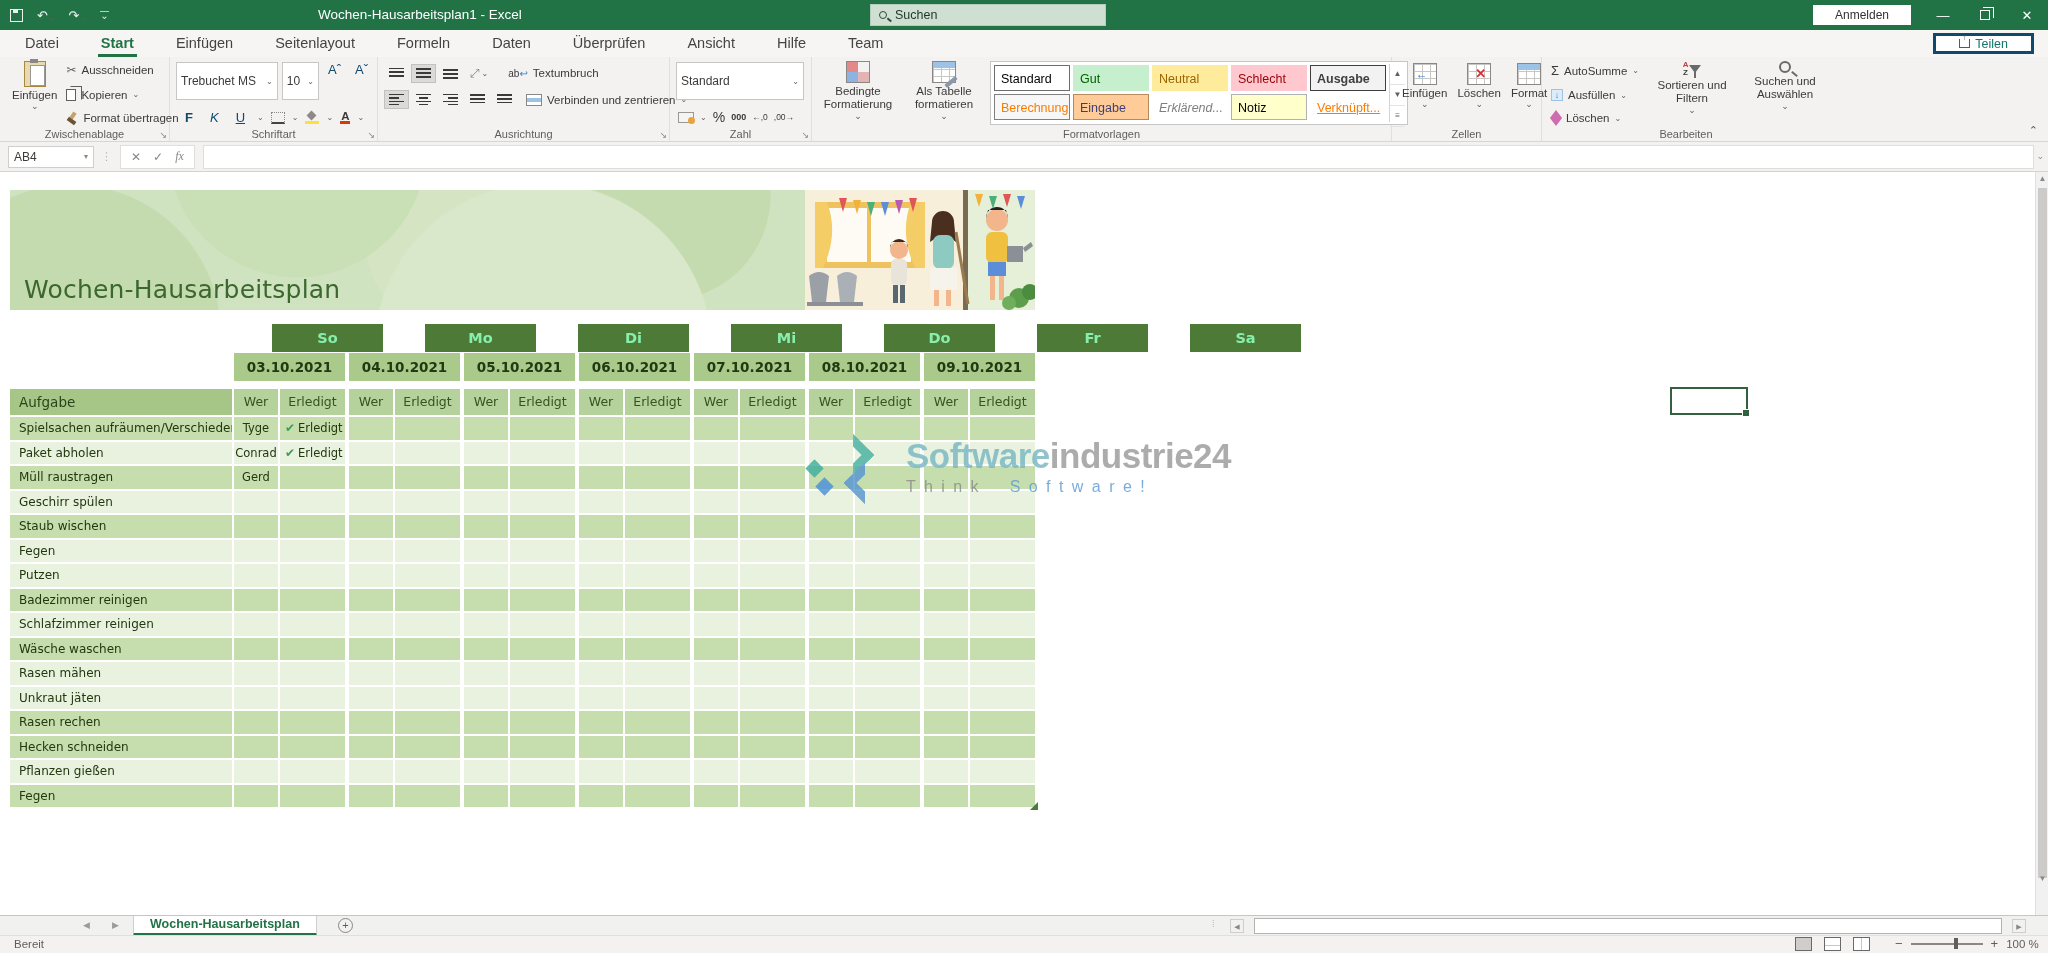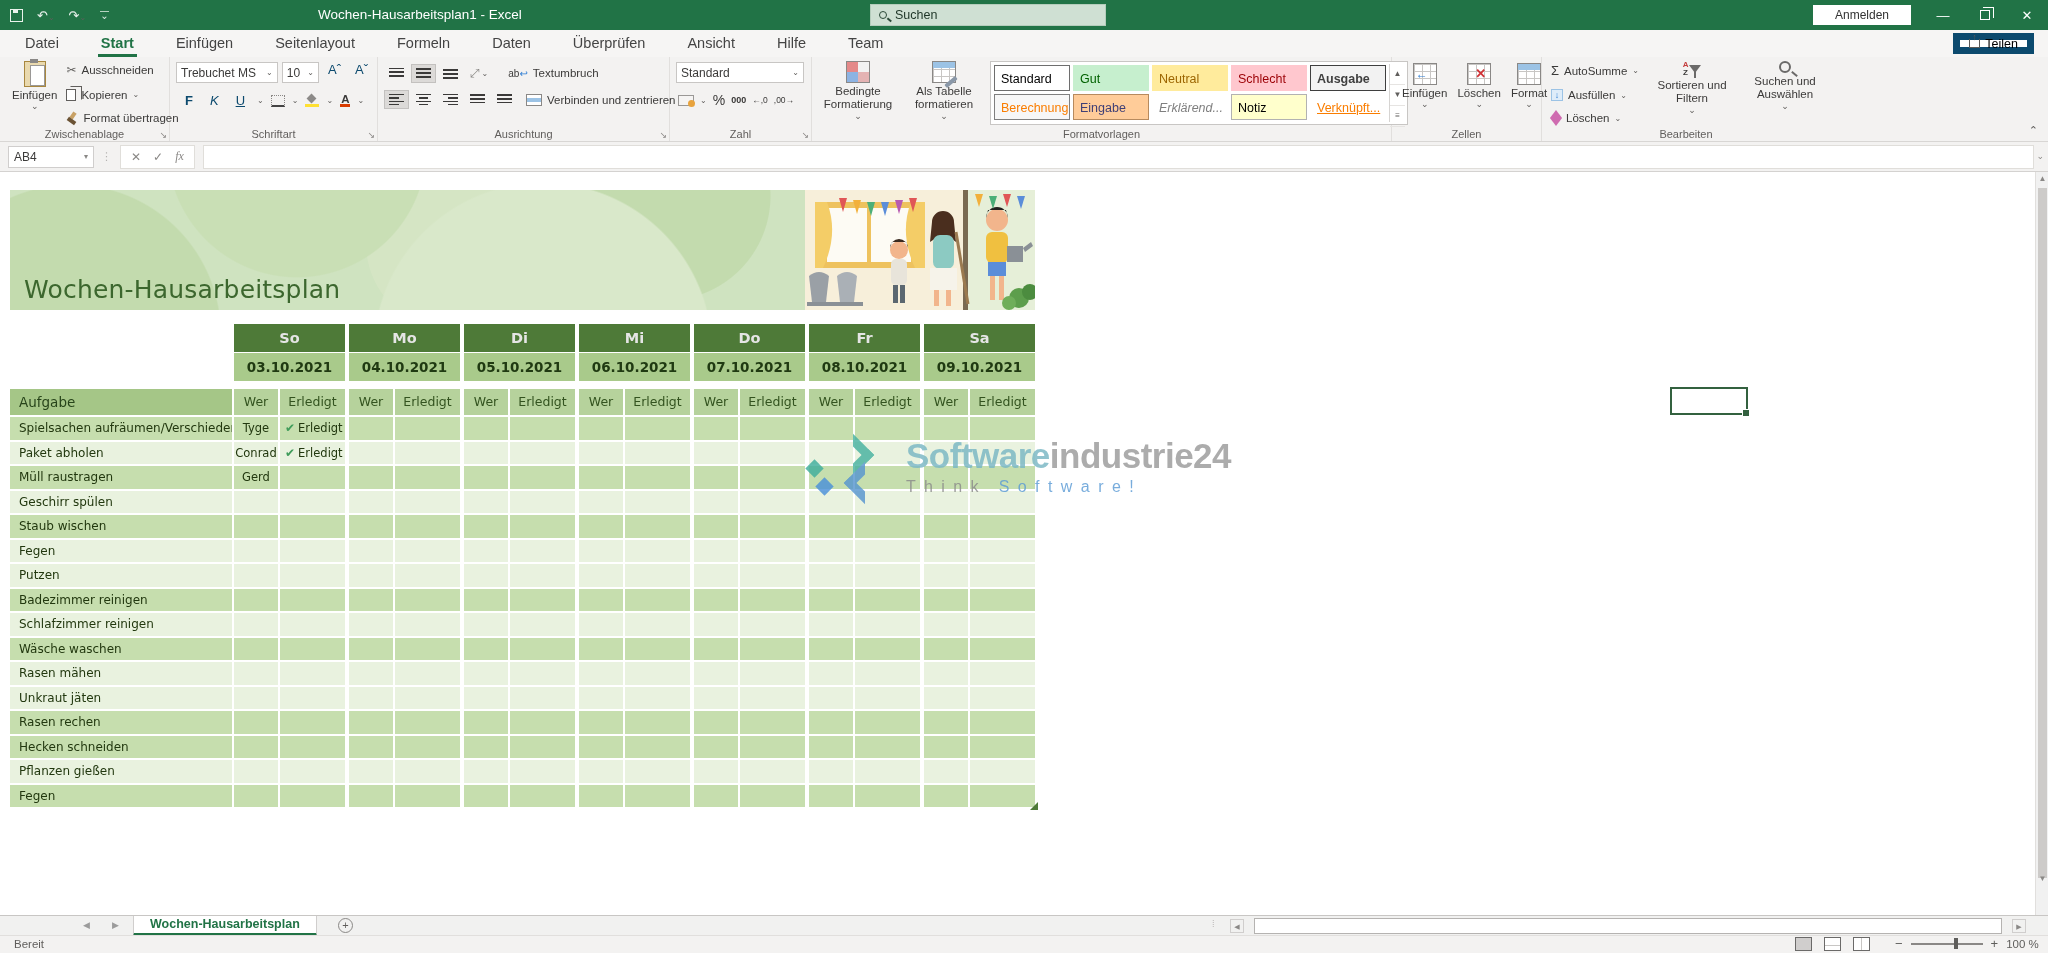--- a/index.html
+++ b/index.html
@@ -26,21 +26,21 @@
   .ic-ribopt { width:13px; height:11px; border:1.3px solid #fff; position:relative; }
   .ic-ribopt::after{ content:"▴"; position:absolute; left:2.5px; top:-2px; font-size:8px; color:#fff; }
   .ic-restore { width:10px; height:10px; border:1.3px solid #fff; position:relative; }
   .ic-restore::after { content:""; position:absolute; left:2px; top:-4px; width:10px; height:10px; border:1.3px solid #fff; border-left:none; border-bottom:none; }
 
   
   .menubar { position:absolute; left:0; top:30px; width:2048px; height:27px; background:#f6f5f4; display:flex; align-items:center; padding-left:10px; gap:12px; }
   .mtab { font-size:14.5px; color:#444; padding:0 15px; height:27px; line-height:26px; position:relative; white-space:nowrap; }
   .mtab.active { color:#217346; font-weight:bold; }
   .mtab.active::after { content:""; position:absolute; left:12px; right:12px; bottom:0; height:3px; background:#217346; }
-  .share-btn { position:absolute; right:14px; top:3px; height:21px; display:flex; align-items:center; gap:5px; background:#fff; border:7px solid #0c4a6e; padding:0 9px; font-size:12.5px; color:#000000; }
+  .share-btn { position:absolute; right:14px; top:3px; height:21px; display:flex; align-items:center; gap:5px; background:#fff; border:3px solid #0c4a6e; padding:0 23px; font-size:12.5px; color:#0f766e; }
   .ic-share { width:11px; height:9px; border:1.2px solid #5b5a58; border-top:none; position:relative; }
   .ic-share::after { content:"↑"; position:absolute; left:2px; top:-7px; font-size:9px; color:#5b5a58; }
 
   
   .ribbon { position:absolute; left:0; top:57px; width:2048px; height:85px; background:#f3f2f1; border-bottom:1px solid #d8d6d4; display:flex; }
   .rgroup { position:relative; height:100%; border-right:1px solid #e1dfdd; padding:2px 4px 14px 6px; flex:0 0 auto; }
   .glabel { position:absolute; left:0; right:0; bottom:1px; text-align:center; font-size:11px; color:#605e5c; }
   .launcher { position:absolute; right:2px; bottom:1px; font-size:9px; color:#8a8886; }
   .rbody { display:flex; height:69px; }
   .bigbtn { display:flex; flex-direction:column; align-items:center; justify-content:flex-start; padding:2px 6px; gap:2px; font-size:11.5px; color:#3b3a39; text-align:center; }
@@ -52,21 +52,21 @@
   
   .ic-clip { width:22px; height:26px; border:1.6px solid #a8873f; background:#e9d9ae; position:relative; }
   .ic-clip::before { content:""; position:absolute; left:5px; top:-3px; width:8px; height:4px; background:#8a8886; }
   .ic-clip::after { content:""; position:absolute; left:5px; top:3px; width:13px; height:19px; background:#fff; border:1px solid #9a9896; }
   .ic-scissors { font-size:12px; color:#5b5a58; }
   .ic-copy { width:10px; height:12px; border:1.3px solid #605e5c; background:#fff; position:relative; }
   .ic-copy::after { content:""; position:absolute; left:2.5px; top:-4px; width:10px; height:12px; border:1.3px solid #605e5c; border-left-color:transparent; border-bottom-color:transparent; }
   .ic-brush { width:12px; height:12px; position:relative; }
   .ic-brush::before { content:""; position:absolute; left:5px; top:0; width:4px; height:7px; background:#c8a165; transform:rotate(35deg); }
   .ic-brush::after { content:""; position:absolute; left:1px; top:7px; width:9px; height:4px; background:#6b5335; transform:rotate(35deg); }
-  .combo { background:#fff; border:1px solid #c8c6c4; font-size:12px; color:#3b3a39; display:flex; align-items:center; justify-content:space-between; padding:1px 4px; height:21px; }
+  .combo { background:#fff; border:1px solid #c8c6c4; font-size:12px; color:#3b3a39; display:flex; align-items:center; justify-content:space-between; padding:18px 4px; height:21px; }
   .fbtn { font-size:13px; color:#0c4a6e; padding:0 5px; }
   .bars { width:15px; height:11px; display:flex; flex-direction:column; gap:2px; }
   .bars i { display:block; height:1.8px; background:#3b3a39; }
   .b-l i:nth-child(even){ width:65%; } .b-l i:nth-child(odd){ width:100%; }
   .b-c i { margin:0 auto; } .b-c i:nth-child(even){ width:65%; } .b-c i:nth-child(odd){ width:100%; }
   .b-r i { margin-left:auto; } .b-r i:nth-child(even){ width:65%; } .b-r i:nth-child(odd){ width:100%; }
   .b-t { justify-content:flex-start; } .b-m { justify-content:center; } .b-b { justify-content:flex-end; }
   .b-t i,.b-m i,.b-b i { width:100%; }
   .ibtn { padding:3px 4px; border:1px solid transparent; display:flex; align-items:center; gap:2px; }
   .ibtn.sel { background:#dcdad8; border-color:#c3c1bf; }
@@ -149,21 +149,21 @@
 
   
   .schedule { position:absolute; left:10px; top:152px; width:1030px; font-family:"DejaVu Sans", sans-serif; }
   .srow { display:flex; }
   .sc { flex:0 0 auto; }
   .r-days { height:28px; margin-bottom:1px; }
   .r-dates { height:28px; margin-bottom:8px; }
   .r-hdr { height:26px; margin-bottom:2px; }
   .r-task { height:22.5px; margin-bottom:2px; }
   .spacer { width:224px; }
-  .day { width:111px; margin-right:4px; background:#4e7a38; color:#e5e5e5; font-weight:bold; font-size:14.5px; text-align:center; line-height:28px; }
+  .day { width:111px; margin-right:4px; background:#4e7a38; color:#86efac; font-weight:bold; font-size:14.5px; text-align:center; line-height:28px;margin-left:38px; }
   .date { width:111px; margin-right:4px; background:#a9ca8b; color:#203a12; font-weight:bold; font-size:13.5px; text-align:center; line-height:28px; }
   .hdr-task { width:222px; margin-right:2px; background:#a5c687; color:#27441a; font-size:13.5px; line-height:26px; padding-left:9px; }
   .hdr-who { width:44px; margin-right:2px; background:#b6d29c; color:#33531f; font-size:12.5px; text-align:center; line-height:26px; }
   .hdr-done { width:65px; margin-right:4px; background:#b6d29c; color:#33531f; font-size:12.5px; text-align:center; line-height:26px; }
   .tname { width:222px; margin-right:2px; font-size:12px; color:#22380f; line-height:22.5px; padding-left:9px; white-space:nowrap; overflow:hidden; }
   .who { width:44px; margin-right:2px; font-size:11.5px; color:#22380f; text-align:center; line-height:22.5px; }
   .done { width:65px; margin-right:4px; font-size:11.5px; color:#22380f; line-height:22.5px; display:flex; align-items:center; gap:3px; padding-left:5px; }
   .chk { color:#3f9c5a; font-size:12px; }
   .dk .tname,.dk .who,.dk .done { background:#c6deae; }
   .lt .tname,.lt .who,.lt .done { background:#e9f2df; }
@@ -173,21 +173,21 @@
   .watermark { position:absolute; left:806px; top:258px; width:440px; height:90px; opacity:.82; pointer-events:none; }
   .wm-logo { position:absolute; left:0; top:4px; width:92px; height:80px; }
   .wm-sm1 { position:absolute; left:2px; top:28px; width:13px; height:13px; background:#3fae9c; transform:rotate(45deg); }
   .wm-sm2 { position:absolute; left:12px; top:46px; width:13px; height:13px; background:#4a90d9; transform:rotate(45deg); }
   .wm-ch1 { position:absolute; left:32px; top:6px; width:30px; height:30px; border:9px solid transparent; border-top-color:#48b2a0; border-right-color:#48b2a0; transform:rotate(45deg); }
   .wm-ch2 { position:absolute; left:44px; top:34px; width:30px; height:30px; border:9px solid transparent; border-bottom-color:#5795d0; border-left-color:#5795d0; transform:rotate(45deg); }
   .wm-text { position:absolute; left:100px; top:6px; white-space:nowrap; }
   .wm-brand { font-size:35px; font-weight:bold; letter-spacing:-0.5px; }
   .wm-brand .a { color:#79b7c4; } .wm-brand .b { color:#9a9a9a; }
   .wm-tag { font-size:16px; margin-top:2px; letter-spacing:2px; }
-  .wm-tag .a { color:#8a8a8a; margin-right:18px; } .wm-tag .b { color:#5b9bd5; }
+  .wm-tag .a { color:#8a8a8a; margin-right:29px; } .wm-tag .b { color:#5b9bd5; }
 
   
   .selcell { position:absolute; left:1670px; top:215px; width:78px; height:28px; background:#fff; border:2px solid #33613f; }
   .selcell::after { content:""; position:absolute; right:-4px; bottom:-4px; width:6px; height:6px; background:#33613f; border:1px solid #fff; }
 
   
   .vscroll { position:absolute; right:0; top:0; width:13px; height:743px; background:#f1f1f1; border-left:1px solid #e1dfdd; }
   .vscroll .arr { position:absolute; left:0; width:13px; text-align:center; font-size:8px; color:#8a8886; }
   .vthumb { position:absolute; left:2px; top:16px; width:9px; height:690px; background:#cdcbc9; }
 

